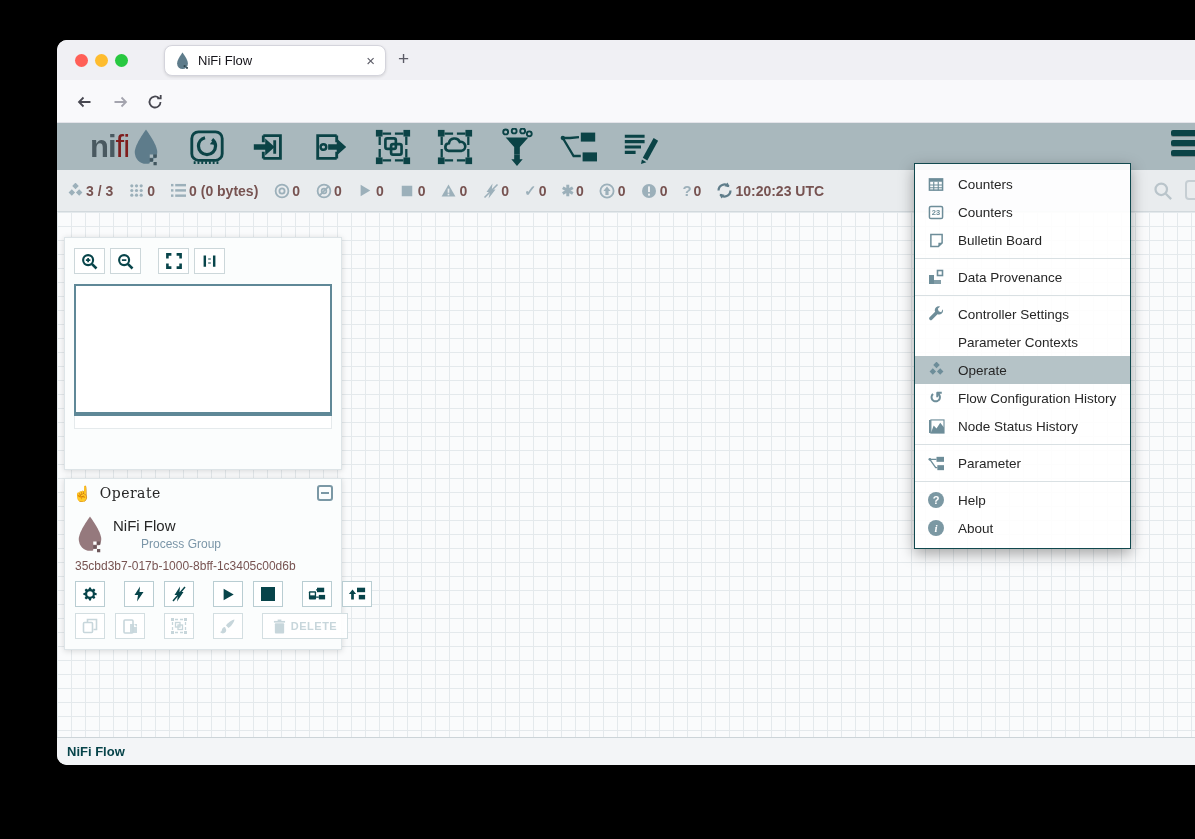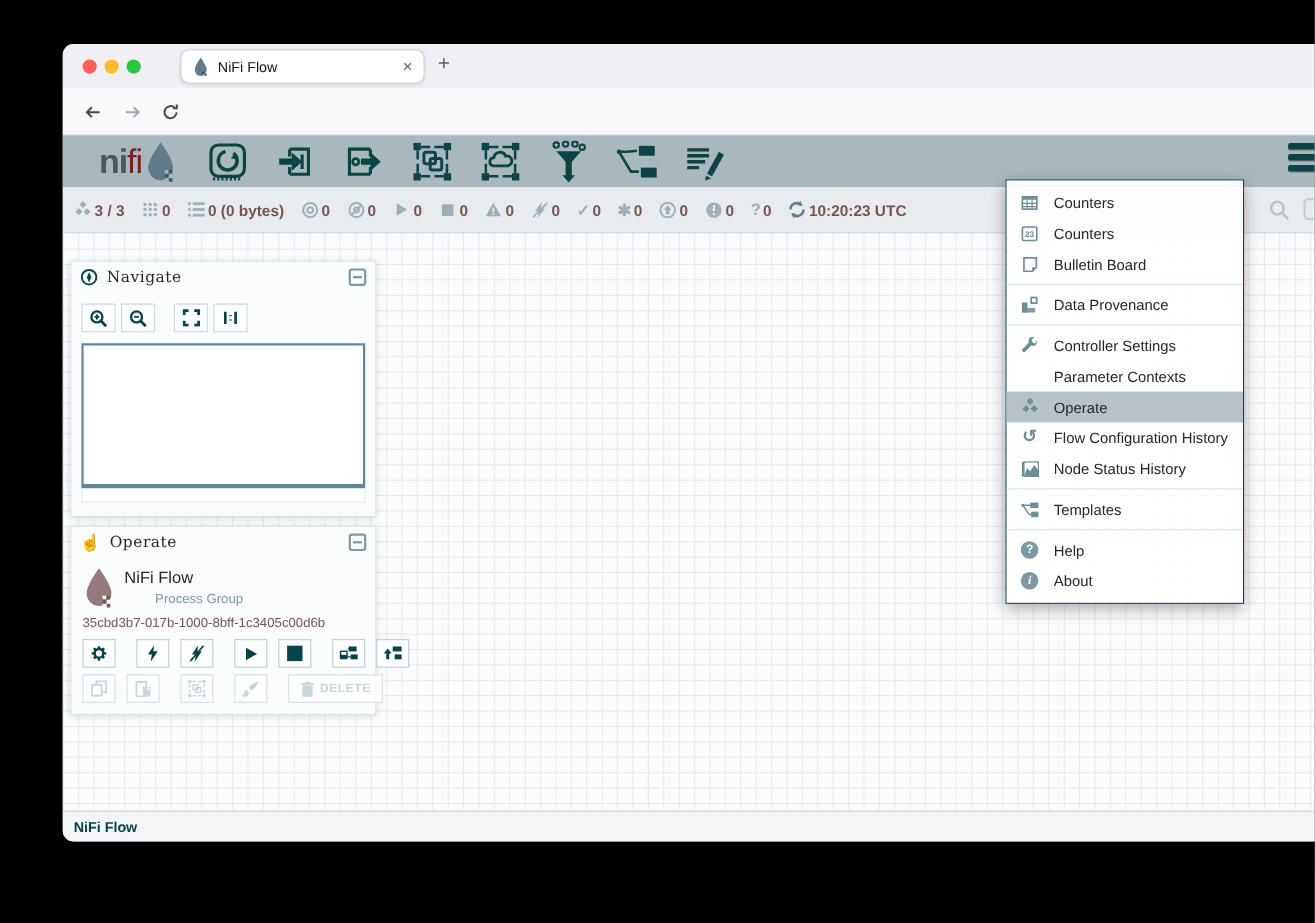--- a/index.html
+++ b/index.html
@@ -417,28 +417,20 @@
             <path d="M10.2 10.2 14.5 14.5"></path>
           </svg>
         </span>
       <span class="faint-square"></span>
     </div>
 
     <div class="canvas"></div>
     <div class="scroll-thumb"></div>
 
     <div class="panel nav-panel">
-      <div class="panel-header">
-        <svg width="16" height="16" viewBox="0 0 16 16">
-            <circle cx="8" cy="8" r="6.6" fill="none" stroke="#07444a" stroke-width="1.8"></circle>
-            <polygon fill="#07444a" points="8,3.2 10,8 8,12.8 6,8"></polygon>
-          </svg>
-        <span class="panel-title">Navigate</span>
-        <span class="collapse"></span>
-      </div>
       <div class="nav-tools">
         <span class="tbtn">
             <svg width="17" height="17" viewBox="0 0 16 16" fill="none" stroke="currentColor">
               <circle cx="6.7" cy="6.7" r="4.7" stroke-width="2"></circle>
               <path d="M10.4 10.4 14.6 14.6" stroke-width="2.4"></path>
               <path d="M6.7 4.6v4.2M4.6 6.7h4.2" stroke-width="1.6"></path>
             </svg>
           </span>
         <span class="tbtn">
             <svg width="17" height="17" viewBox="0 0 16 16" fill="none" stroke="currentColor">
@@ -657,21 +649,21 @@
       <div class="mdiv"></div>
       <div class="mi">
         <span class="mic">
             <svg width="17" height="15" viewBox="0 0 20 18" fill="currentColor">
               <rect x="10" y="1" width="9" height="6"></rect>
               <rect x="11" y="11" width="8" height="6"></rect>
               <path fill="none" stroke="currentColor" stroke-width="1.6" d="M2 4h8M2 4l7 10h2"></path>
               <circle cx="2" cy="4" r="1.6"></circle>
             </svg>
           </span>
-        <span>Templates</span>
+        <span>Parameter</span>
       </div>
       <div class="mdiv"></div>
       <div class="mi">
         <span class="mic">
             <span class="round">?</span>
           </span>
         <span>Help</span>
       </div>
       <div class="mi">
         <span class="mic">

